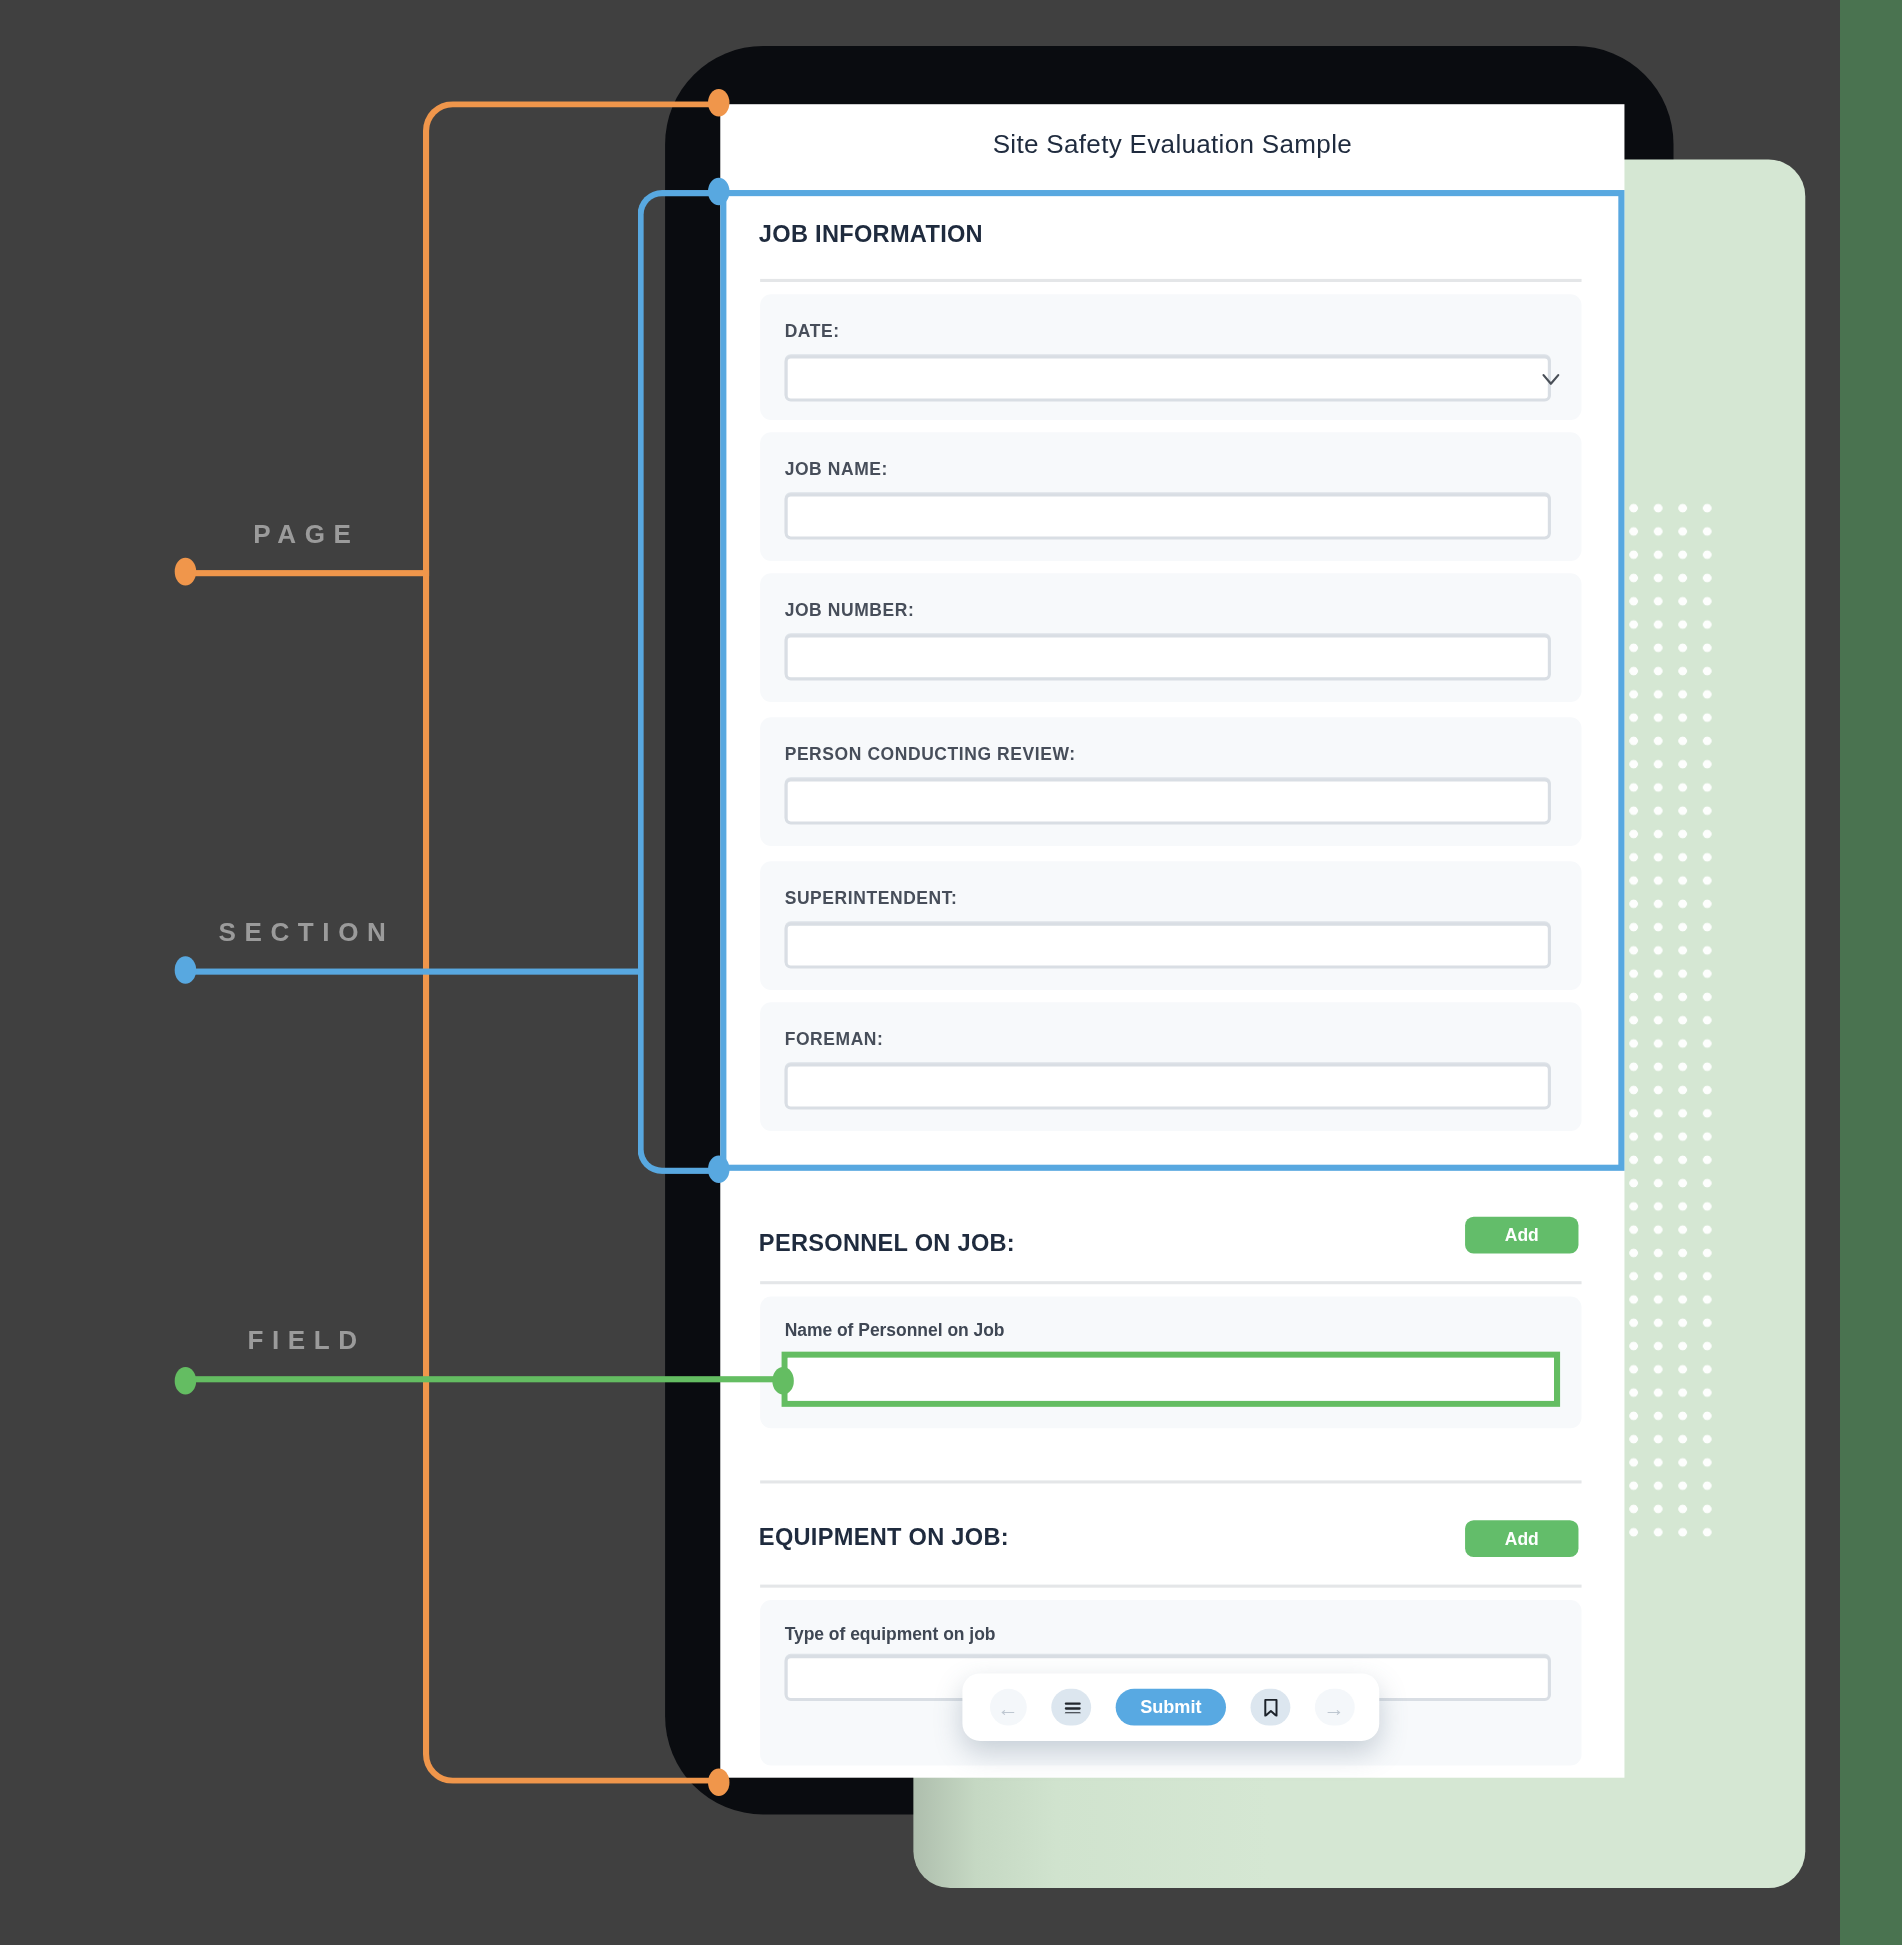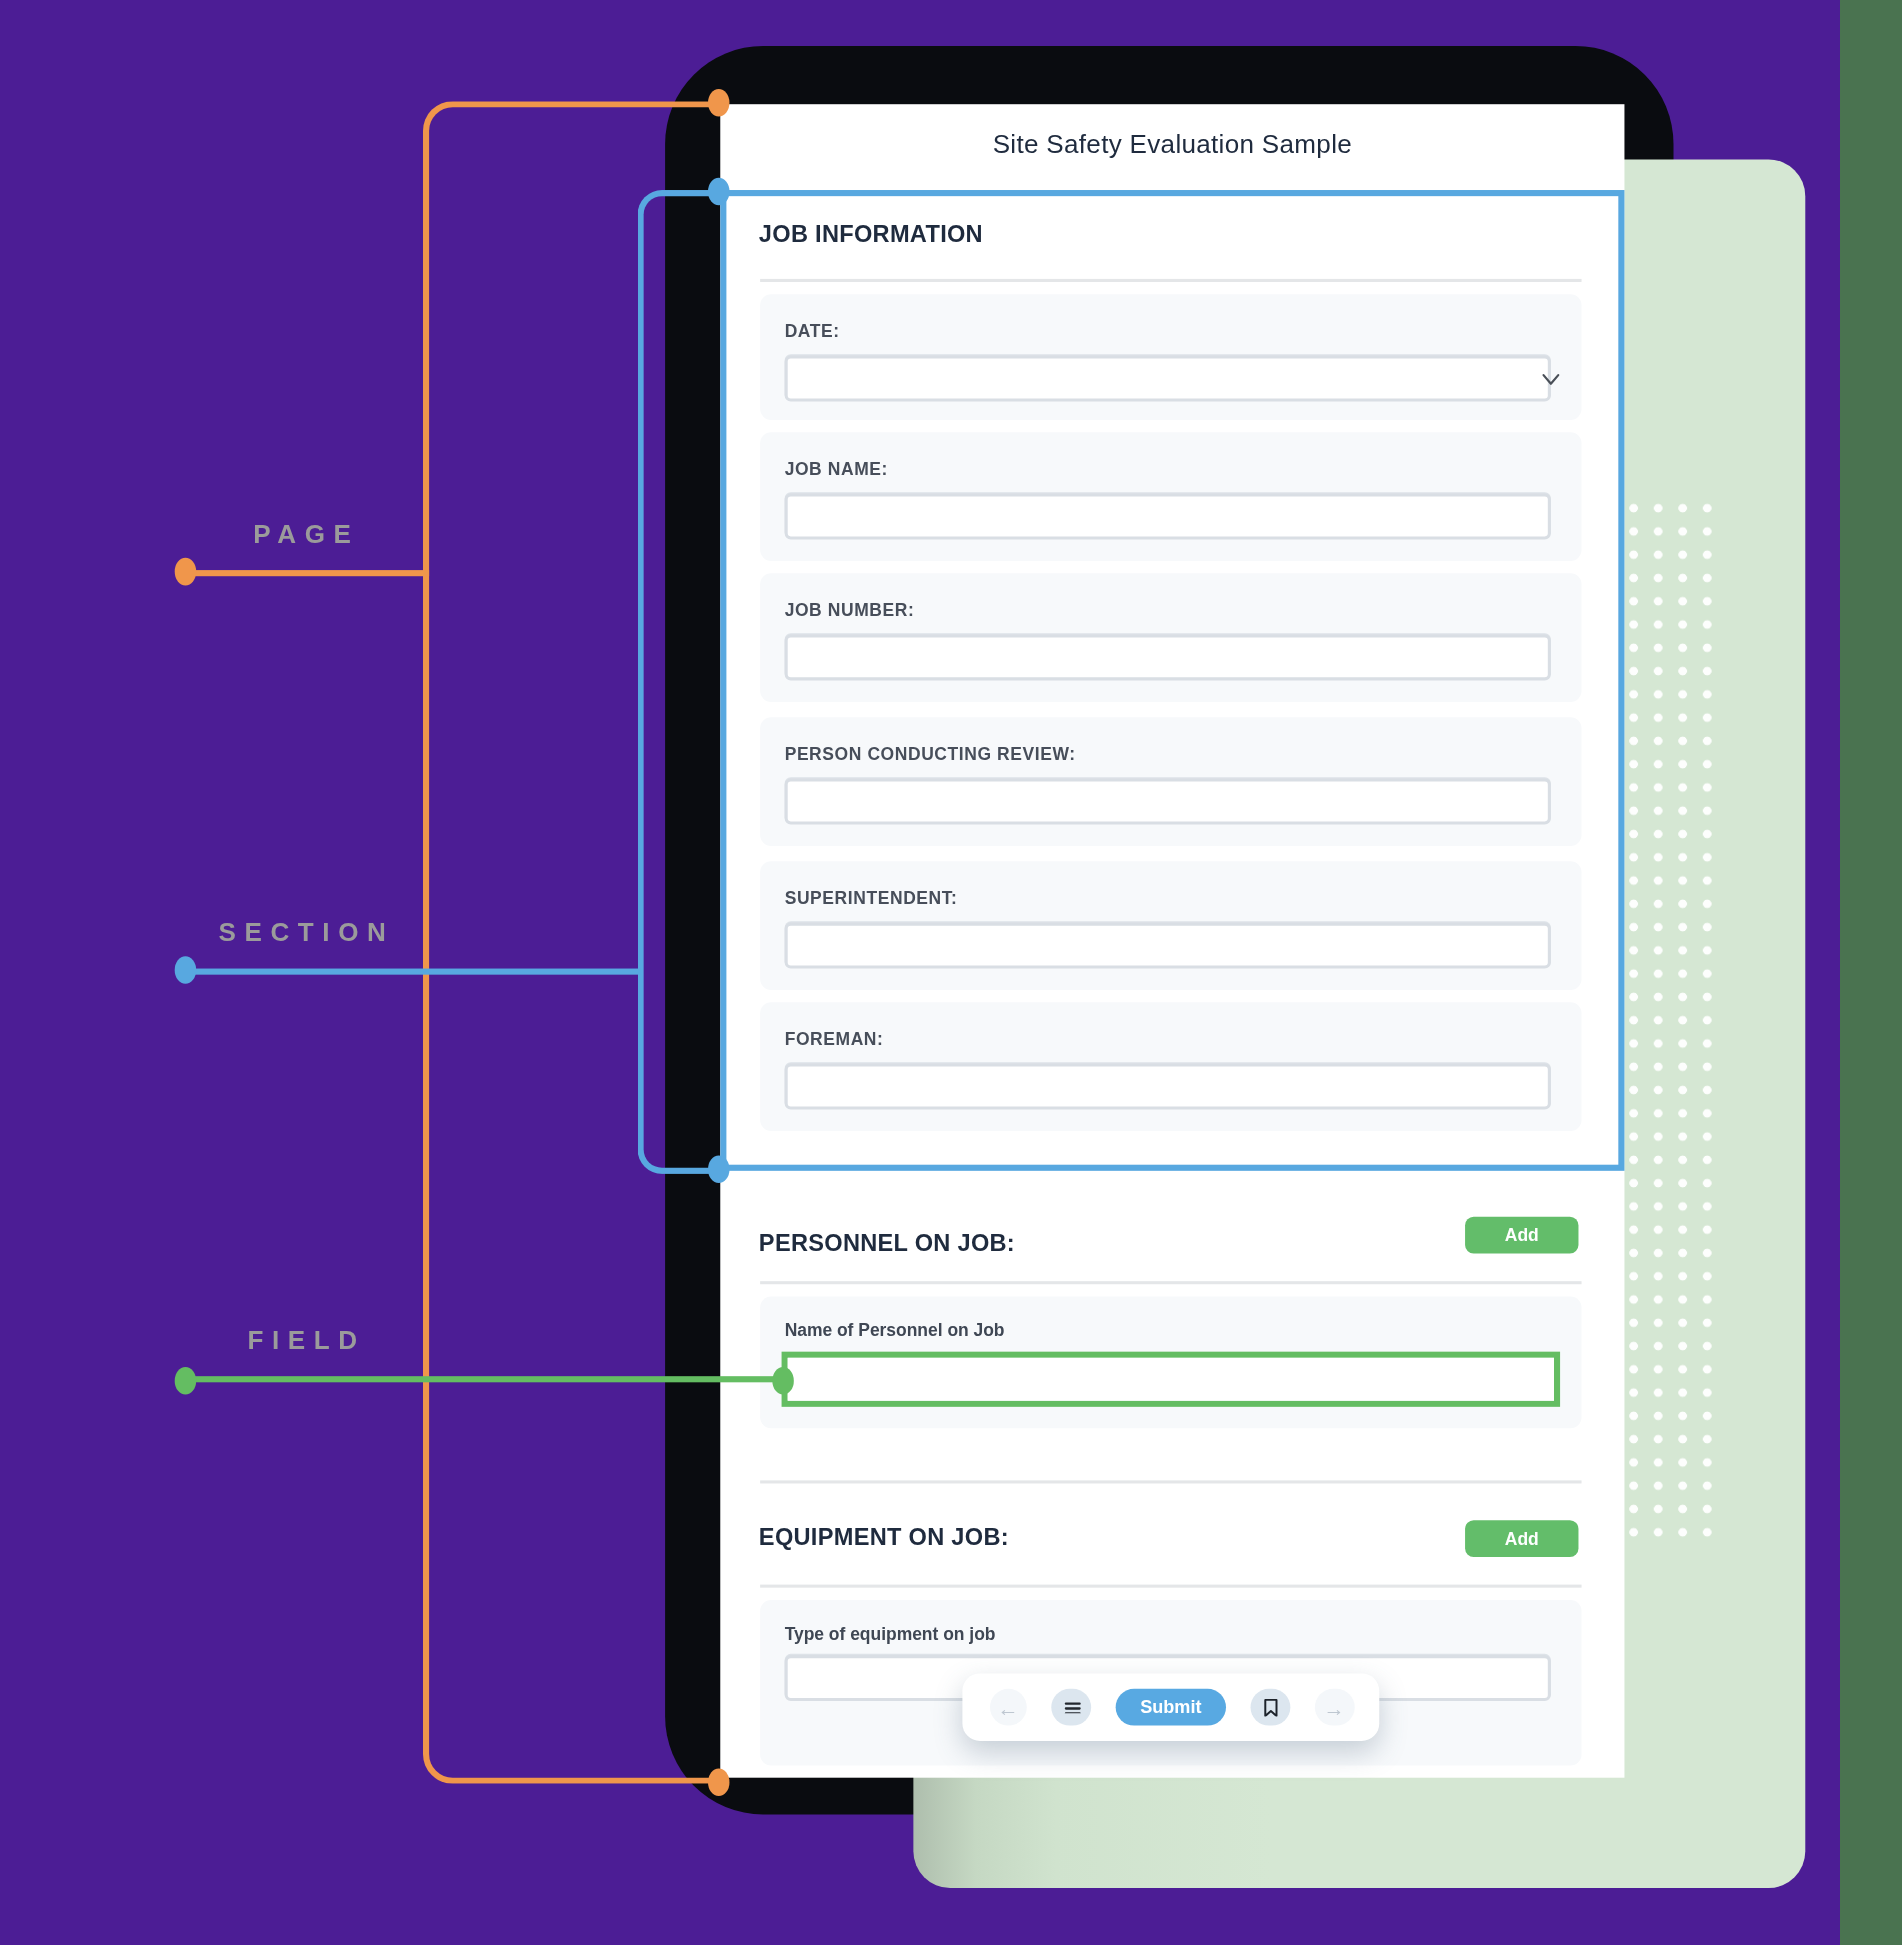--- a/index.html
+++ b/index.html
@@ -1,16 +1,16 @@
 <!DOCTYPE html>
 <html style="font-size:6.5px"><head>
 <meta charset="utf-8">
 <style>
   html,body{margin:0;padding:0;background:#4A7350;overflow:hidden;}
-  #viewport{position:relative;width:1840px;height:1946px;background:#4c1d95;}
+  #viewport{position:relative;width:1840px;height:1946px;background:#404040;}
   #stage{position:absolute;left:0;top:0;width:621px;height:635px;
          transform:scale(3.065);transform-origin:0 0;
          font-family:"Liberation Sans", sans-serif;}
   .abs{position:absolute;}
 
   
   .phone{left:217px;top:14.6px;width:329px;height:577px;background:#0A0C10;border-radius:32px;}
   .green-card{left:298px;top:52px;width:291px;height:564px;border-radius:12px;
     background:linear-gradient(90deg,#AEBEAD 0%,#C5D8C3 7%,#D0E3CE 16%,#D5E7D3 40%,#D5E7D3 100%);}
   .dots{left:529px;top:162px;width:32px;height:343px;

